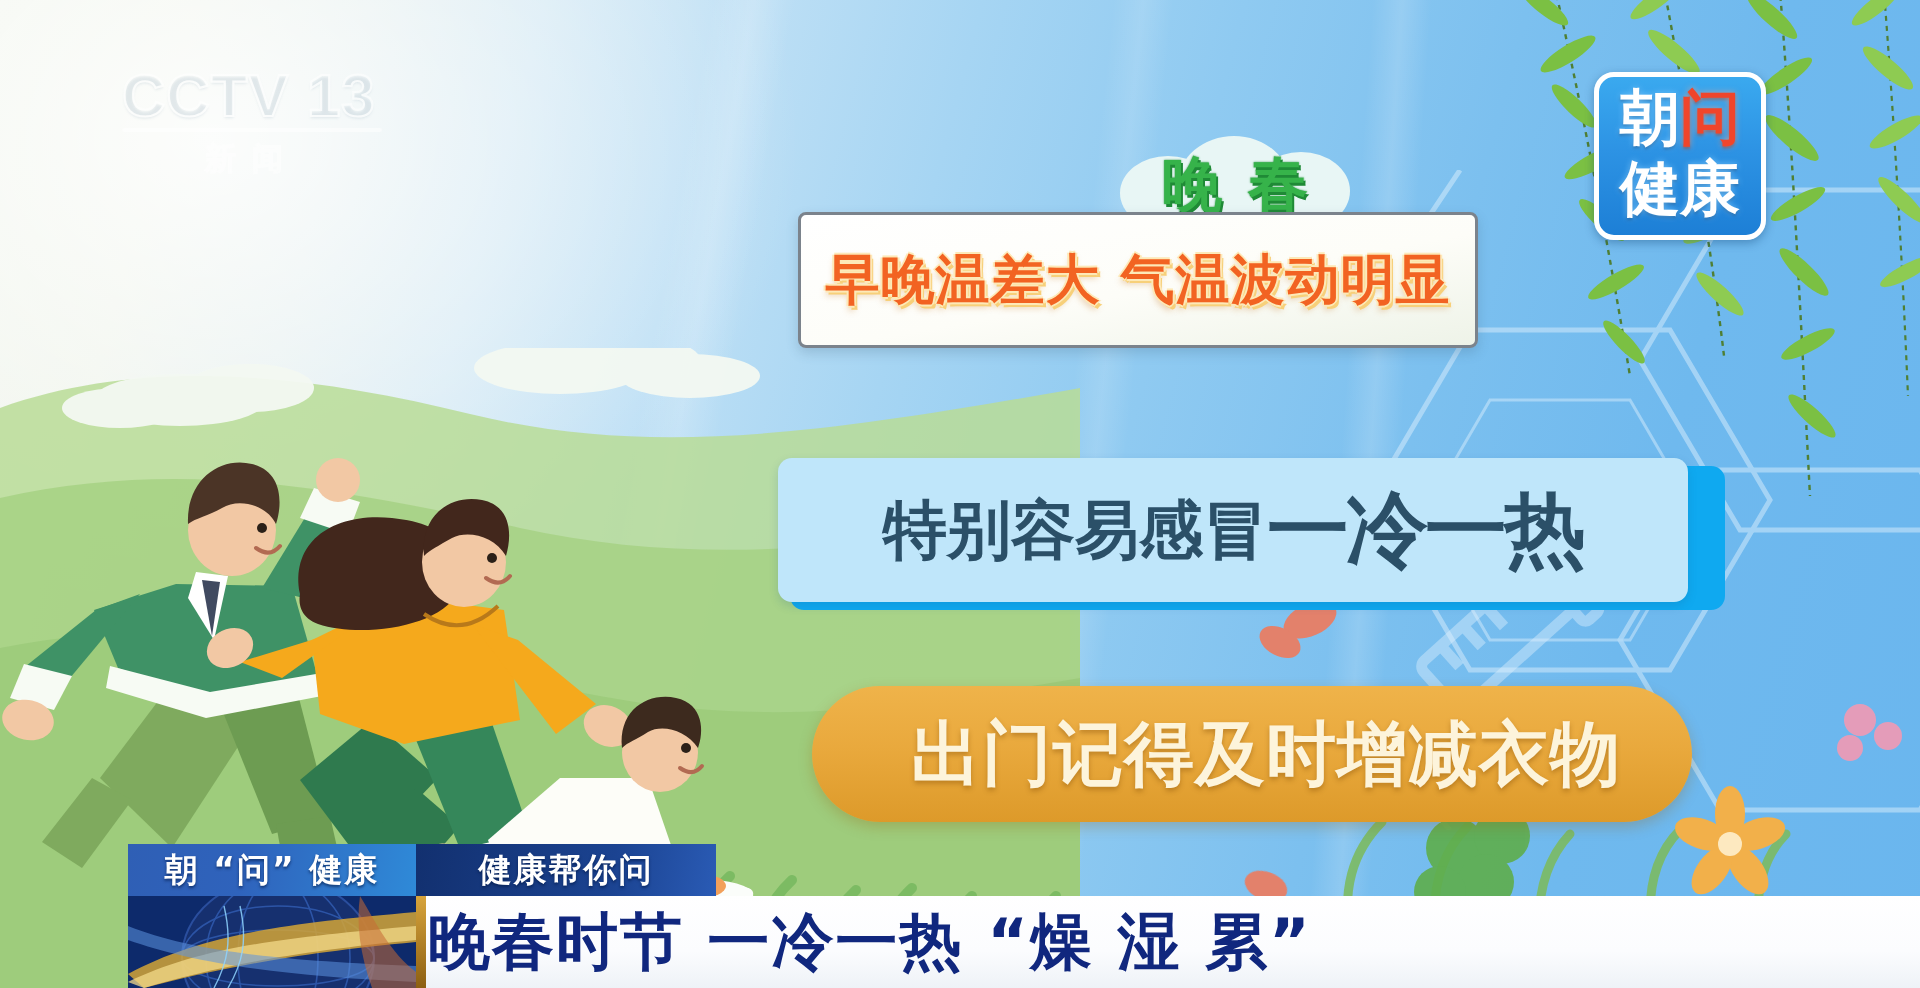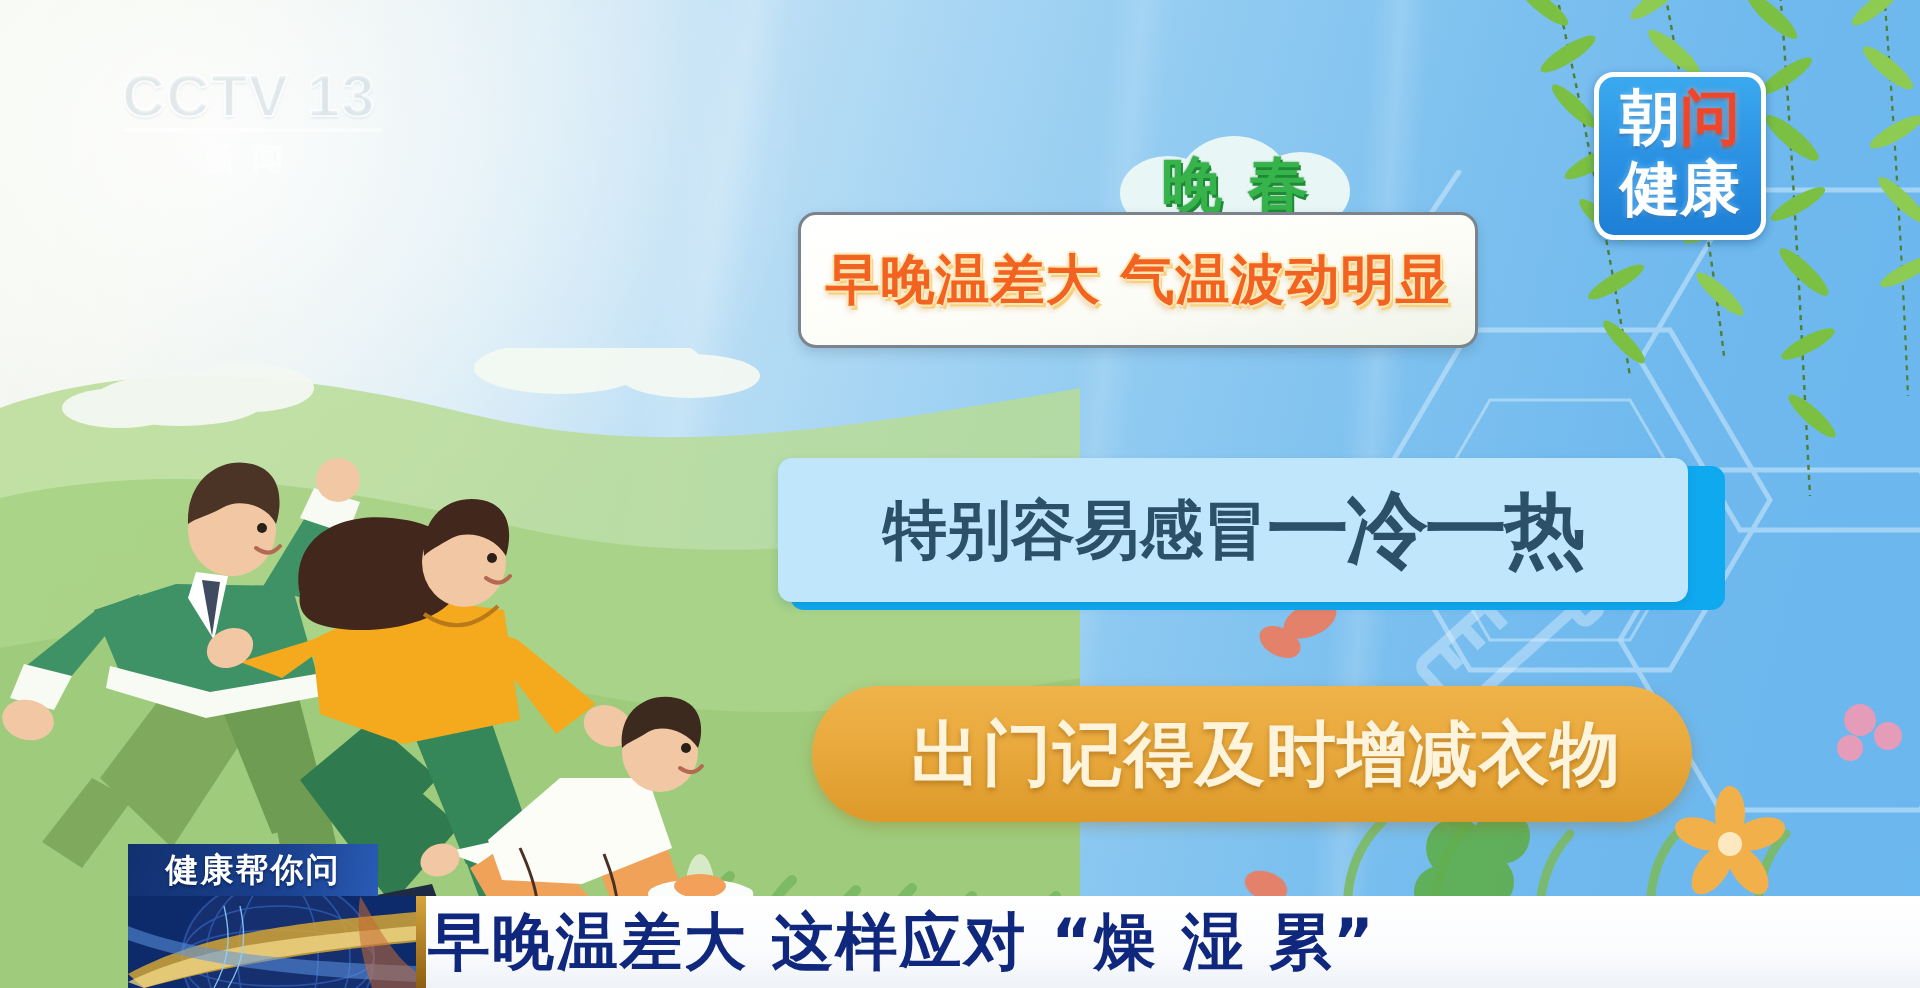--- a/index.html
+++ b/index.html
@@ -69,21 +69,21 @@
   .cloud-tag{position:absolute;left:1120px;top:130px;width:230px;height:108px;}
   .cloud-blob{position:absolute;inset:0;}
   .cloud-blob i{position:absolute;background:#e8f6f5;border-radius:50%;filter:blur(.4px);}
   .cloud-text{position:absolute;inset:0;display:flex;align-items:center;justify-content:center;
     gap:26px;font-family:"DejaVu Sans","Liberation Sans",sans-serif;font-weight:700;font-size:60px;
     color:#36b34a;line-height:1;
     text-shadow:2px 3px 0 #1f8a36, 0 0 2px #1f8a36;}
 
   
   .banner-white{position:absolute;left:798px;top:212px;width:680px;height:136px;
-    border-radius:18px;border:3px solid #7b838c;
+    border-radius:8px;border:3px solid #7b838c;
     background:linear-gradient(170deg,#ffffff 0%,#fdfdf8 55%,#eef3e8 100%);
     box-shadow:0 5px 12px rgba(60,90,120,.22);
     display:flex;align-items:center;justify-content:center;}
   .banner-white .txt{font-family:"DejaVu Sans","Liberation Sans",sans-serif;font-weight:700;
     font-size:54px;letter-spacing:1px;color:#f26322;line-height:1;white-space:nowrap;
     text-shadow:
       2px 0 0 #fde9b8, -2px 0 0 #fde9b8, 0 2px 0 #fde9b8, 0 -2px 0 #fde9b8,
       3px 4px 0 #f7d07a, 0 5px 6px rgba(200,120,40,.35);}
 
   
@@ -109,21 +109,21 @@
     text-shadow:0 3px 5px rgba(140,85,10,.45);margin-left:28px;}
 
   
   .lt-globe{position:absolute;left:128px;top:896px;width:288px;height:92px;overflow:hidden;}
   .lt-tabs{position:absolute;left:128px;top:844px;height:52px;display:flex;}
   .lt-tab{display:flex;align-items:center;justify-content:center;height:52px;
     font-family:"DejaVu Sans","Liberation Sans",sans-serif;font-weight:700;font-size:33px;
     color:#ffffff;letter-spacing:2px;
     text-shadow:0 2px 3px rgba(0,25,70,.65);}
   .lt-tab.t1{width:288px;background:linear-gradient(100deg,#2f5fb5 0%,#2f63bc 40%,#2f8ad8 100%);}
-  .lt-tab.t2{width:250px;background:linear-gradient(100deg,#12306f 0%,#1b4391 65%,#2a5bb5 100%);}
+  .lt-tab.t2{width:300px;background:linear-gradient(100deg,#12306f 0%,#1b4391 65%,#2a5bb5 100%);}
   .lt-headline{position:absolute;left:416px;top:896px;width:1504px;height:92px;
     background:linear-gradient(180deg,#ffffff 0%,#fbfcfe 60%,#eef2f7 100%);
     display:flex;align-items:center;}
   .lt-headline .txt{margin-left:12px;font-family:"DejaVu Sans","Liberation Sans",sans-serif;
     font-weight:700;font-size:62px;line-height:1;color:#10277e;letter-spacing:2px;white-space:nowrap;}
   .lt-leftcap{position:absolute;left:416px;top:896px;width:10px;height:92px;
     background:linear-gradient(180deg,#d7a43c,#8c5f12);}
 </style>
 </head>
 <body>
@@ -445,23 +445,26 @@
       <path d="M0,30 C60,54 140,64 288,70 L288,86 C150,80 62,66 0,44 Z" fill="#5d93e0" opacity=".55"></path>
       <g stroke="#8fd4ff" stroke-width="1.4" fill="none" opacity=".85">
         <path d="M96,10 C104,44 100,66 86,92"></path>
         <path d="M112,10 C120,46 114,68 100,92"></path>
       </g>
       <path d="M232,0 C250,30 262,56 288,76 L288,92 L244,92 C232,58 228,28 232,0 Z" fill="#c76a34" opacity=".55"></path>
     </svg>
   </div>
 
   <div class="lt-tabs">
+    <div class="lt-tab t1">
+      <span>朝 “问” 健康</span>
+    </div>
     <div class="lt-tab t2">
       <span>健康帮你问</span>
     </div>
   </div>
 
   <div class="lt-headline">
-    <span class="txt">早晚温差大 这样应对 “燥 湿 累”</span>
+    <span class="txt">晚春时节 一冷一热 “燥 湿 累”</span>
   </div>
   <div class="lt-leftcap"></div>
 
 </div>
 
 </body></html>

